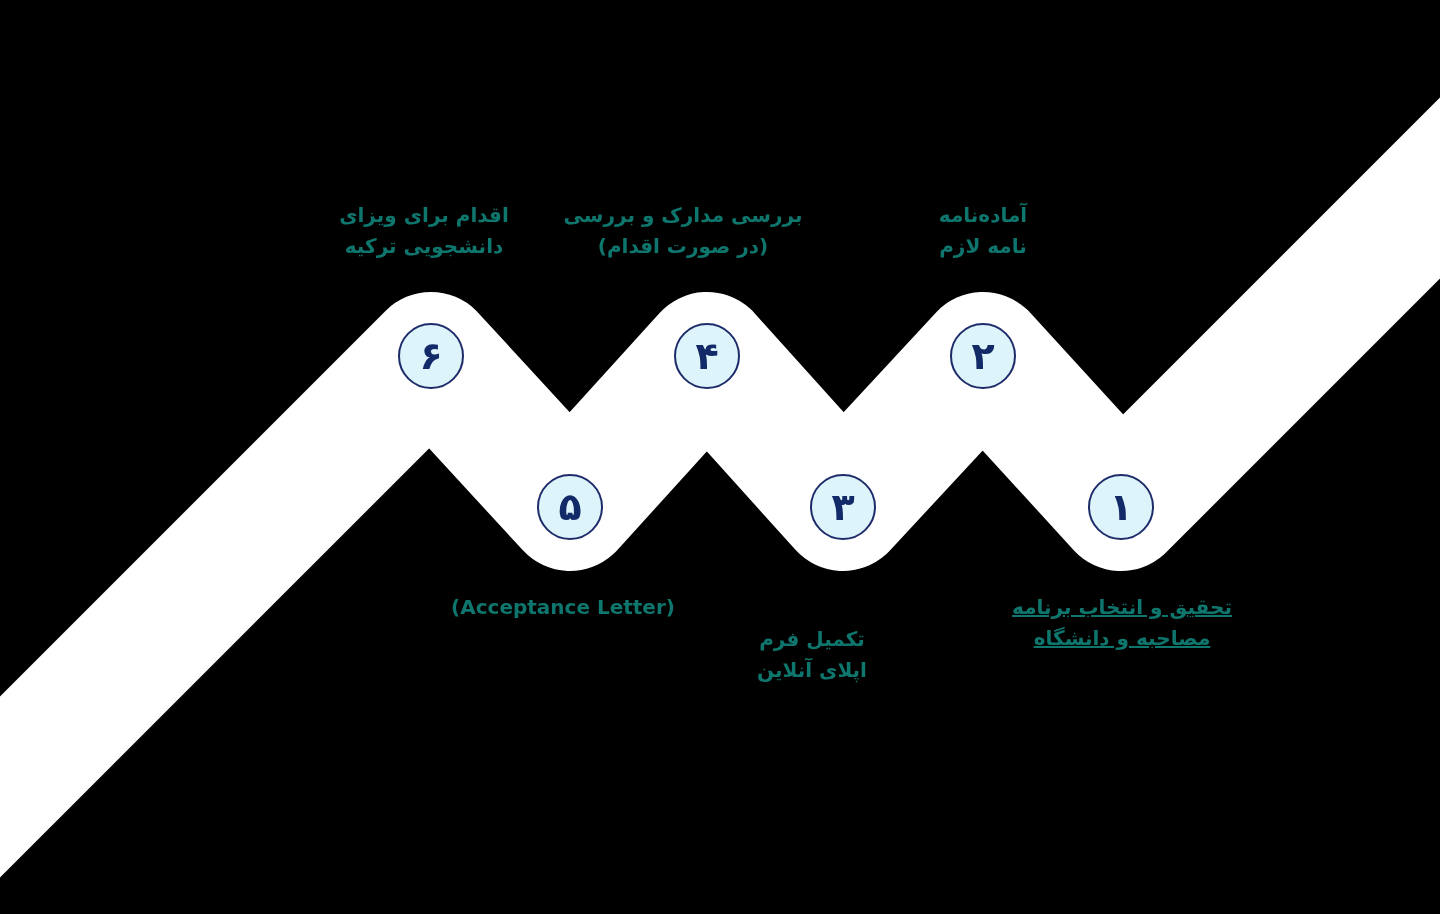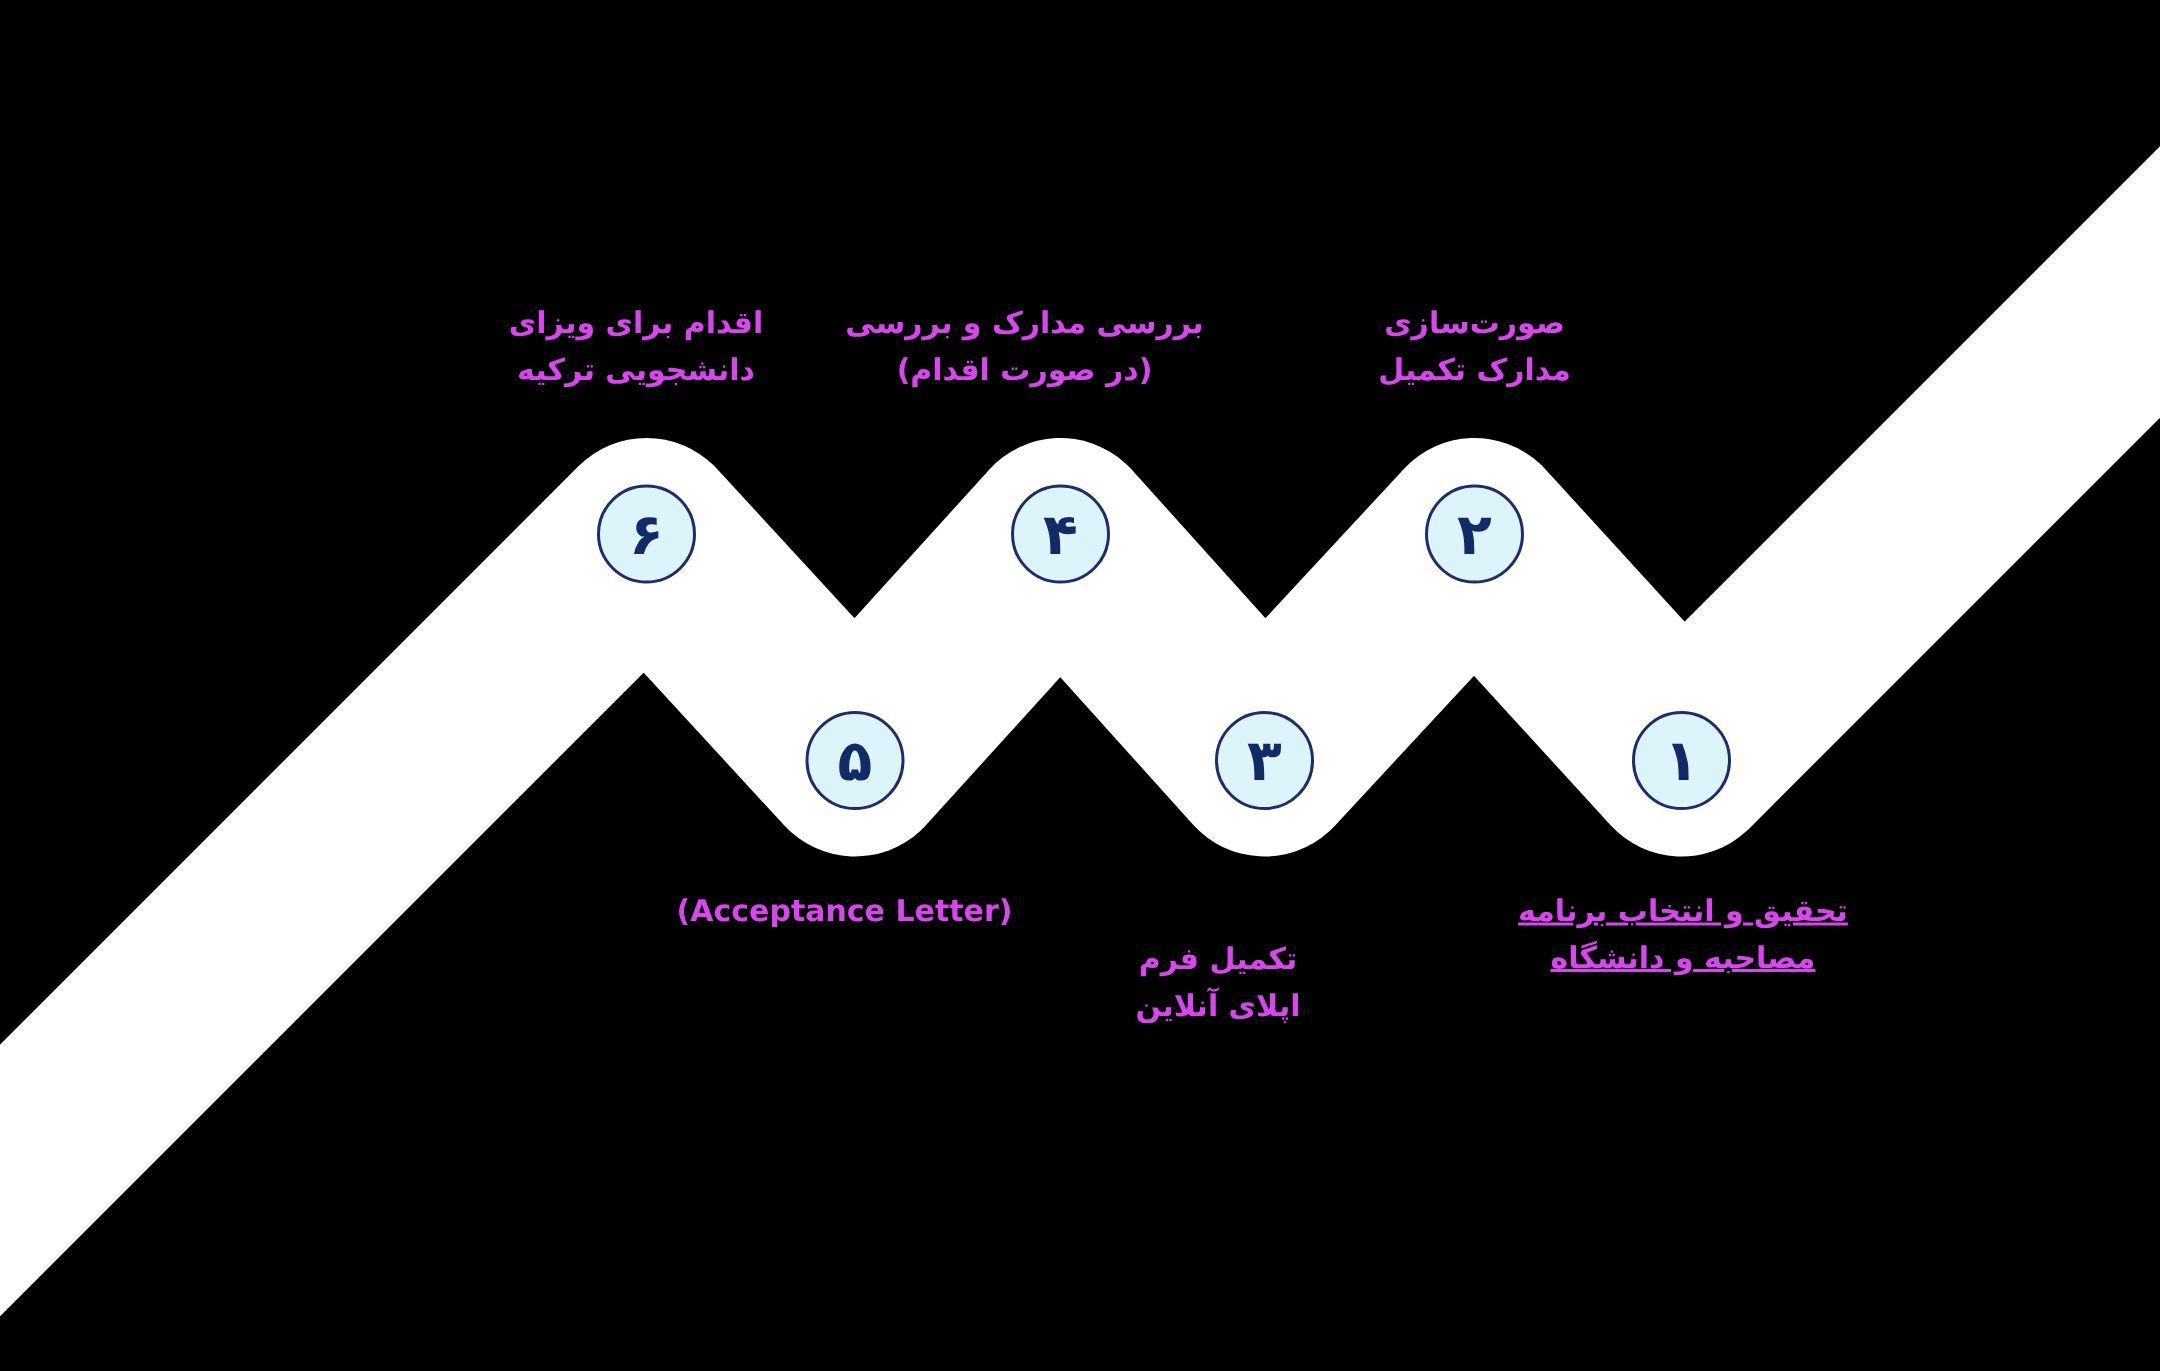--- a/index.html
+++ b/index.html
@@ -46,21 +46,21 @@
     font-size: 38px;
     font-weight: bold;
     line-height: 1;
     direction: rtl;
   }
   .step-label {
     position: absolute;
     transform: translateX(-50%);
     text-align: center;
     direction: rtl;
-    color: #d946ef;
+    color: #0f766e;
     font-weight: bold;
     font-size: 20px;
     line-height: 31px;
     white-space: nowrap;
   }
 </style>
 </head>
 <body>
 
 <div class="canvas">
@@ -94,22 +94,22 @@
 
   <div class="step-circle" style="left:843px; top:507px;">
     <span class="step-number">۳</span>
   </div>
   <div class="step-label" style="left:812px; top:624px;">
     <div>تکمیل فرم</div>
     <div>اپلای آنلاین</div>
   </div>
 
   <div class="step-label" style="left:983px; top:200px;">
-    <div>صورت‌سازی</div>
-    <div>مدارک تکمیل</div>
+    <div>آماده‌نامه</div>
+    <div>نامه لازم</div>
   </div>
   <div class="step-circle" style="left:983px; top:356px;">
     <span class="step-number">۲</span>
   </div>
 
   <div class="step-circle" style="left:1121px; top:507px;">
     <span class="step-number">۱</span>
   </div>
   <div class="step-label" style="left:1122px; top:592px;text-decoration:underline;">
     <div>تحقیق و انتخاب برنامه</div>

